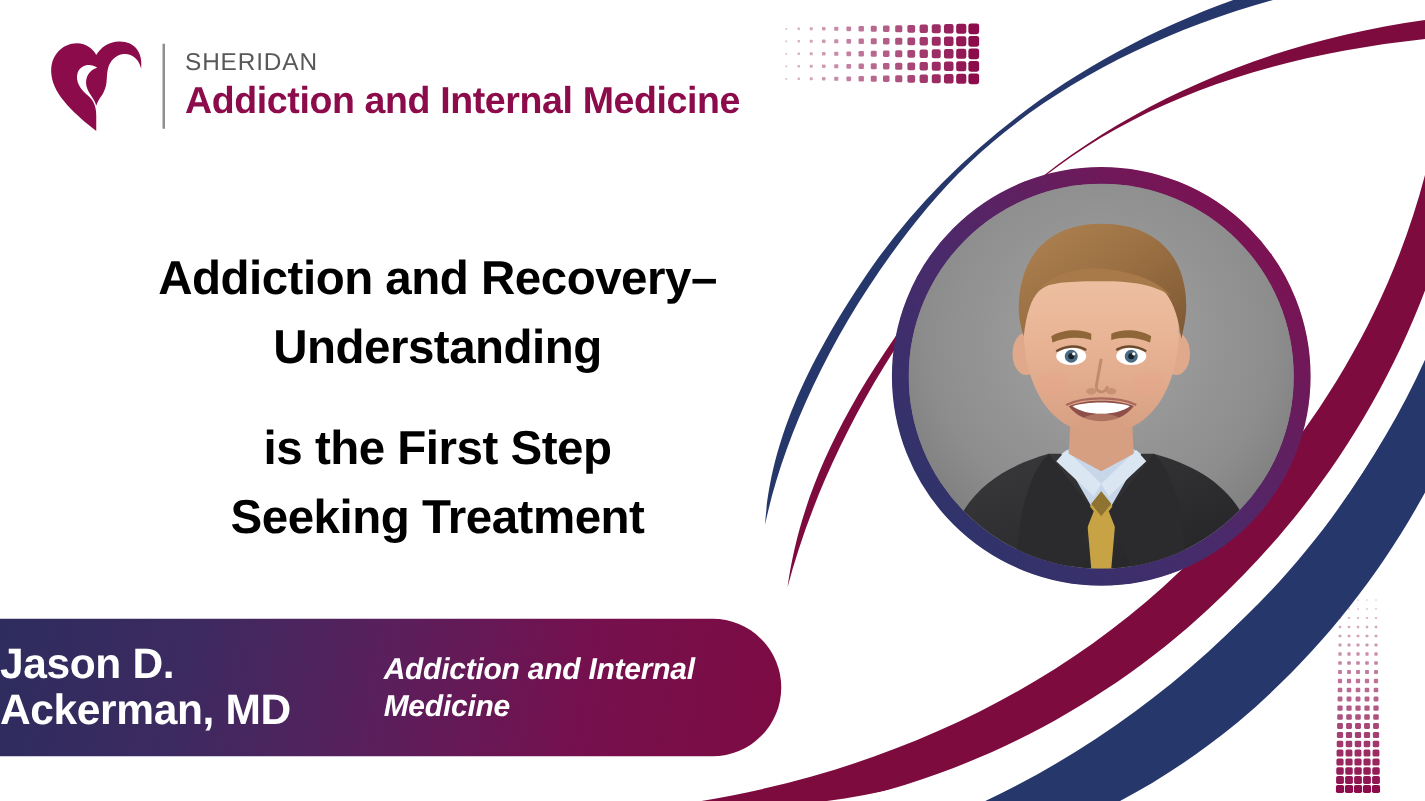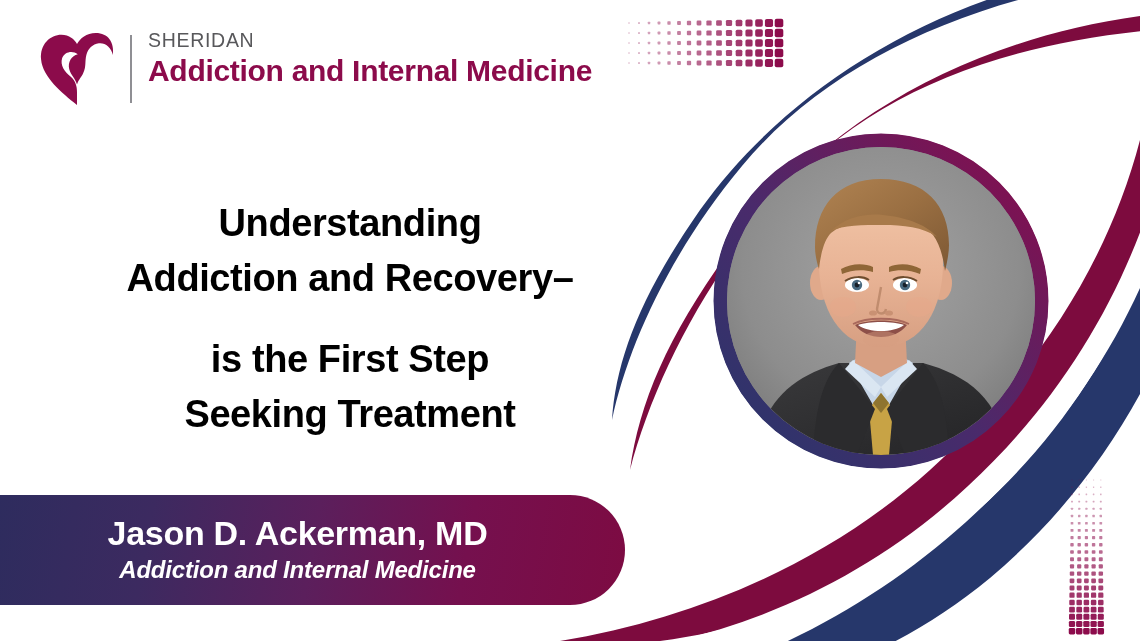--- a/index.html
+++ b/index.html
@@ -36,21 +36,21 @@
   }
   .dots-topleft { left: 624px; top: 18px; }
   .dots-bottomright { left: 1068px; top: 476px; }
 
   
   .logo-block {
     position: absolute;
     left: 38px;
     top: 30px;
     display: flex;
-    align-items: flex-start;
+    align-items: center;
   }
   .heart-mark {
     width: 78px;
     height: 78px;
     flex: 0 0 auto;
   }
   .logo-rule {
     width: 2px;
     align-self: stretch;
     background: #8f8f94;
@@ -103,21 +103,21 @@
   .speaker-banner {
     position: absolute;
     left: 0;
     top: 495px;
     width: 625px;
     height: 110px;
     background: linear-gradient(100deg, #2e2c5e 0%, #3c2a60 24%, #5b1f5c 50%, #75104e 74%, #7d0b42 100%);
     border-top-right-radius: 55px;
     border-bottom-right-radius: 55px;
     display: flex;
-    flex-direction: column;
+    flex-direction: row;
     align-items: center;
     justify-content: center;
     box-sizing: border-box;
     padding-right: 30px;
   }
   .speaker-name {
     font-family: "Liberation Sans", sans-serif;
     font-size: 34px;
     font-weight: bold;
     color: #ffffff;
@@ -402,22 +402,22 @@
                C28 45 34 54 42 60 C48 65 50 72 50 80 Z"></path>
     </svg>
     <div class="logo-rule"></div>
     <div class="logo-text">
       <div class="logo-line1">SHERIDAN</div>
       <div class="logo-dept">Addiction and Internal Medicine</div>
     </div>
   </div>
 
   <div class="title-block">
+    <div class="title-line">Addiction and Recovery–</div>
     <div class="title-line">Understanding</div>
-    <div class="title-line">Addiction and Recovery–</div>
     <div class="title-gap"></div>
     <div class="title-line">is the First Step</div>
     <div class="title-line">Seeking Treatment</div>
   </div>
 
   <div class="portrait-wrap">
     <svg class="portrait-ring" viewBox="0 0 336 336" aria-hidden="true">
       <defs>
         <linearGradient id="ringGrad" x1="0" y1="1" x2="1" y2="0">
           <stop offset="0%" stop-color="#26376b"></stop>

